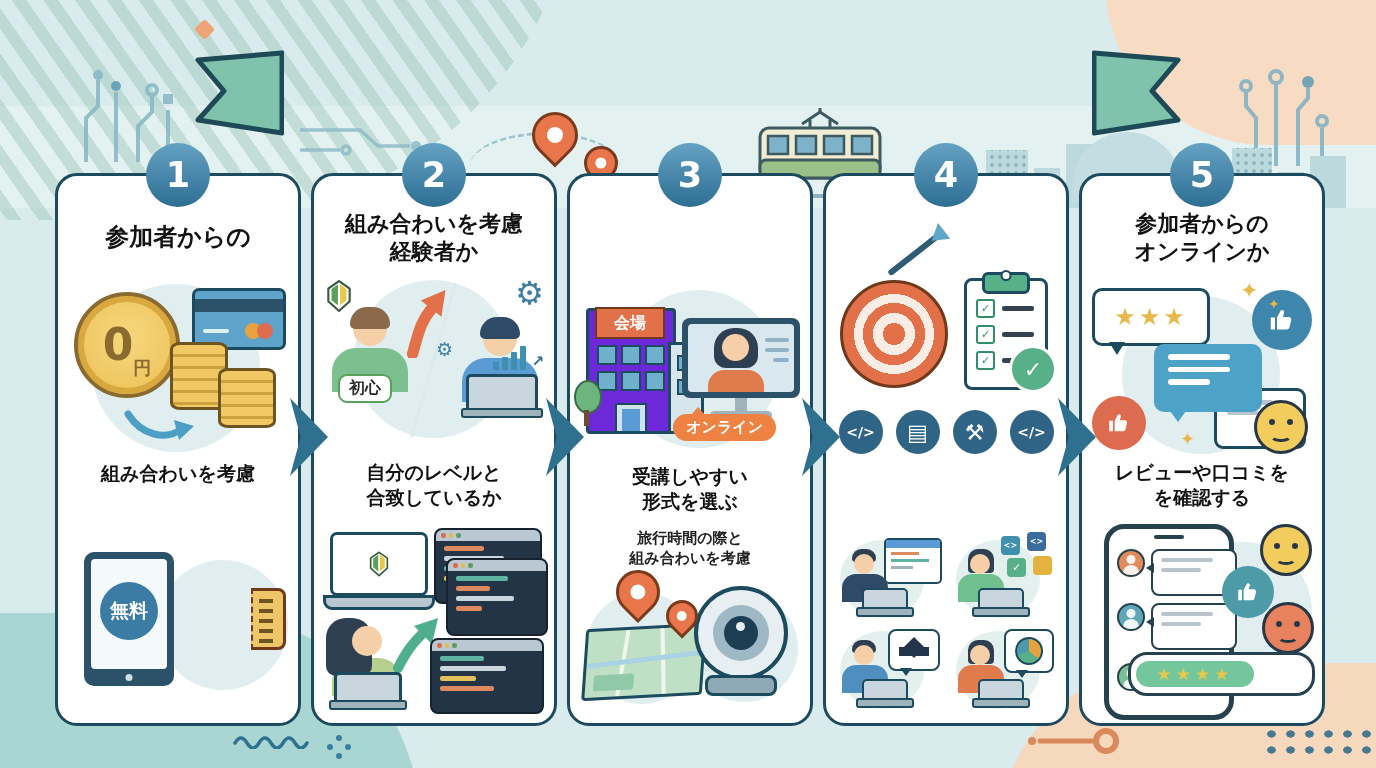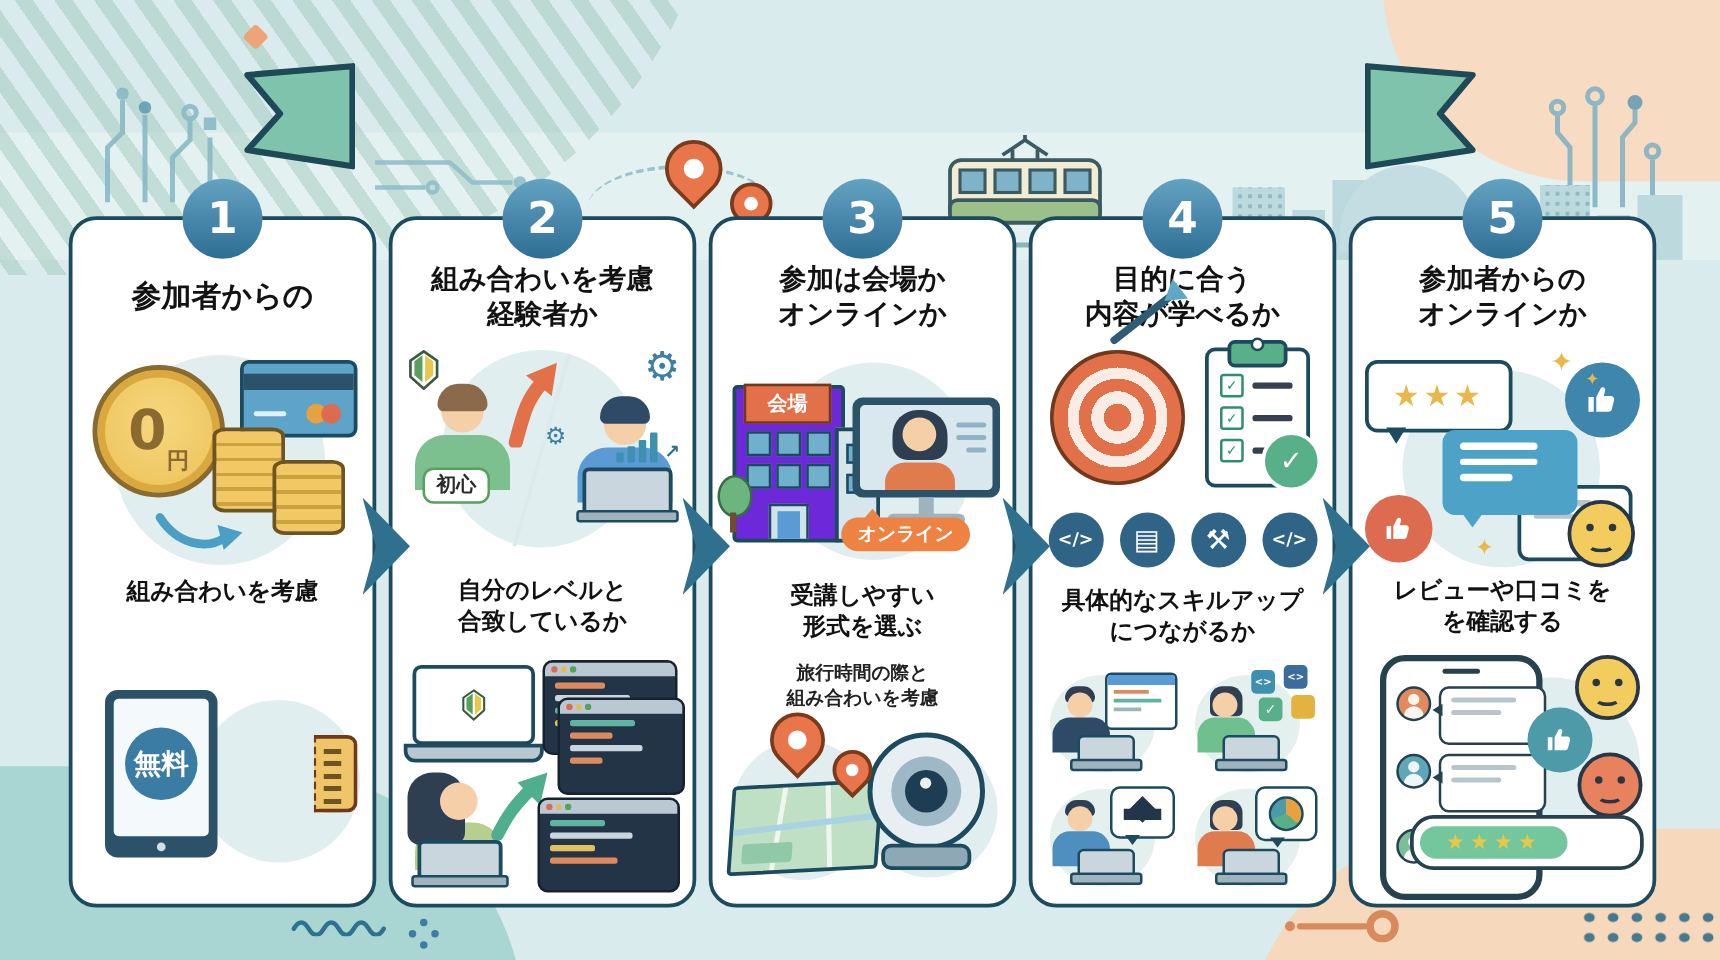--- a/index.html
+++ b/index.html
@@ -88,21 +88,21 @@
   .stack.s1{right:60px;top:66px;width:52px;height:62px;}
   .stack.s2{right:12px;top:92px;width:52px;height:54px;}
   .c1-arrow{position:absolute;left:56px;top:132px;}
   .c1-sub{top:285px;} .c1-note{top:318px;}
   .c1b{top:374px;height:160px;}
   .c1b .bgc{right:0;top:10px;width:130px;height:130px;}
   .tablet{position:absolute;left:16px;top:2px;width:90px;height:134px;background:#2b5268;
     border-radius:10px;}
   .tablet .scr{position:absolute;left:7px;right:7px;top:7px;bottom:17px;background:#f4fafb;border-radius:4px;}
   .tablet .free{position:absolute;left:50%;top:44%;transform:translate(-50%,-50%);width:58px;height:58px;
-    border-radius:50%;background:#3a7ca3;color:#fff;font-size:22px;font-weight:800;
+    border-radius:50%;background:#3a7ca3;color:#fff;font-size:19px;font-weight:800;
     display:flex;align-items:center;justify-content:center;}
   .tablet .home{position:absolute;left:50%;bottom:5px;transform:translateX(-50%);width:7px;height:7px;
     border-radius:50%;background:#cfe0e8;}
   .ticket{position:absolute;right:2px;top:38px;display:flex;}
   .ticket .main{width:84px;height:56px;background:#e2744a;border:3px solid #70391c;border-radius:8px 0 0 8px;
     color:#fff;font-size:20px;font-weight:800;display:flex;align-items:center;justify-content:center;}
   .ticket .stub{width:30px;height:56px;background:#eec569;border:3px solid #70391c;border-left:2px dashed #70391c;
     border-radius:0 8px 8px 0;background-image:repeating-linear-gradient(180deg,#6e5420 0 4px,transparent 4px 10px);
     background-size:14px 100%;background-position:6px 8px;background-repeat:no-repeat;}
 
@@ -547,22 +547,20 @@
         <div class="cl y" style="width:36px"></div>
         <div class="cl o" style="width:54px"></div>
       </div>
     </div>
   </div>
 
   <div class="card card3">
     <div class="badge">
         <span>3</span>
       </div>
-    <div class="heading">参加は会場か
-オンラインか</div>
     <div class="illo c3a">
       <div class="bgc"></div>
       <div class="bld">
         <div class="sign">会場</div>
         <div class="win" style="left:8px;top:34px"></div>
         <div class="win" style="left:32px;top:34px"></div>
         <div class="win" style="left:56px;top:34px"></div>
         <div class="win" style="left:8px;top:60px"></div>
         <div class="win" style="left:32px;top:60px"></div>
         <div class="win" style="left:56px;top:60px"></div>
@@ -608,22 +606,20 @@
         <div class="lens"></div>
         <div class="hl"></div>
       </div>
     </div>
   </div>
 
   <div class="card card4">
     <div class="badge">
         <span>4</span>
       </div>
-    <div class="heading">目的に合う
-内容が学べるか</div>
     <div class="illo c4a">
       <div class="board">
           <div class="dart"></div>
         </div>
       <div class="clip">
         <div class="top"></div>
         <div class="row" style="top:18px">
             <span class="cb">✓</span>
             <span class="ln"></span>
           </div>
@@ -637,22 +633,20 @@
           </div>
         <div class="ok">✓</div>
       </div>
     </div>
     <div class="c4-icons">
       <div class="cicon code">&lt;/&gt;</div>
       <div class="cicon sym">▤</div>
       <div class="cicon sym">⚒</div>
       <div class="cicon code">&lt;/&gt;</div>
     </div>
-    <div class="subheading c4-sub">具体的なスキルアップ
-につながるか</div>
     <div class="illo c4b">
       <div class="ms ms1">
         <div class="mbg"></div>
         <div class="mini-win">
           <div class="h"></div>
           <div class="cl o" style="width:28px"></div>
           <div class="cl t" style="width:38px"></div>
           <div class="cl w" style="width:22px;background:#9fb3bd"></div>
         </div>
         <div class="hairc"></div>

